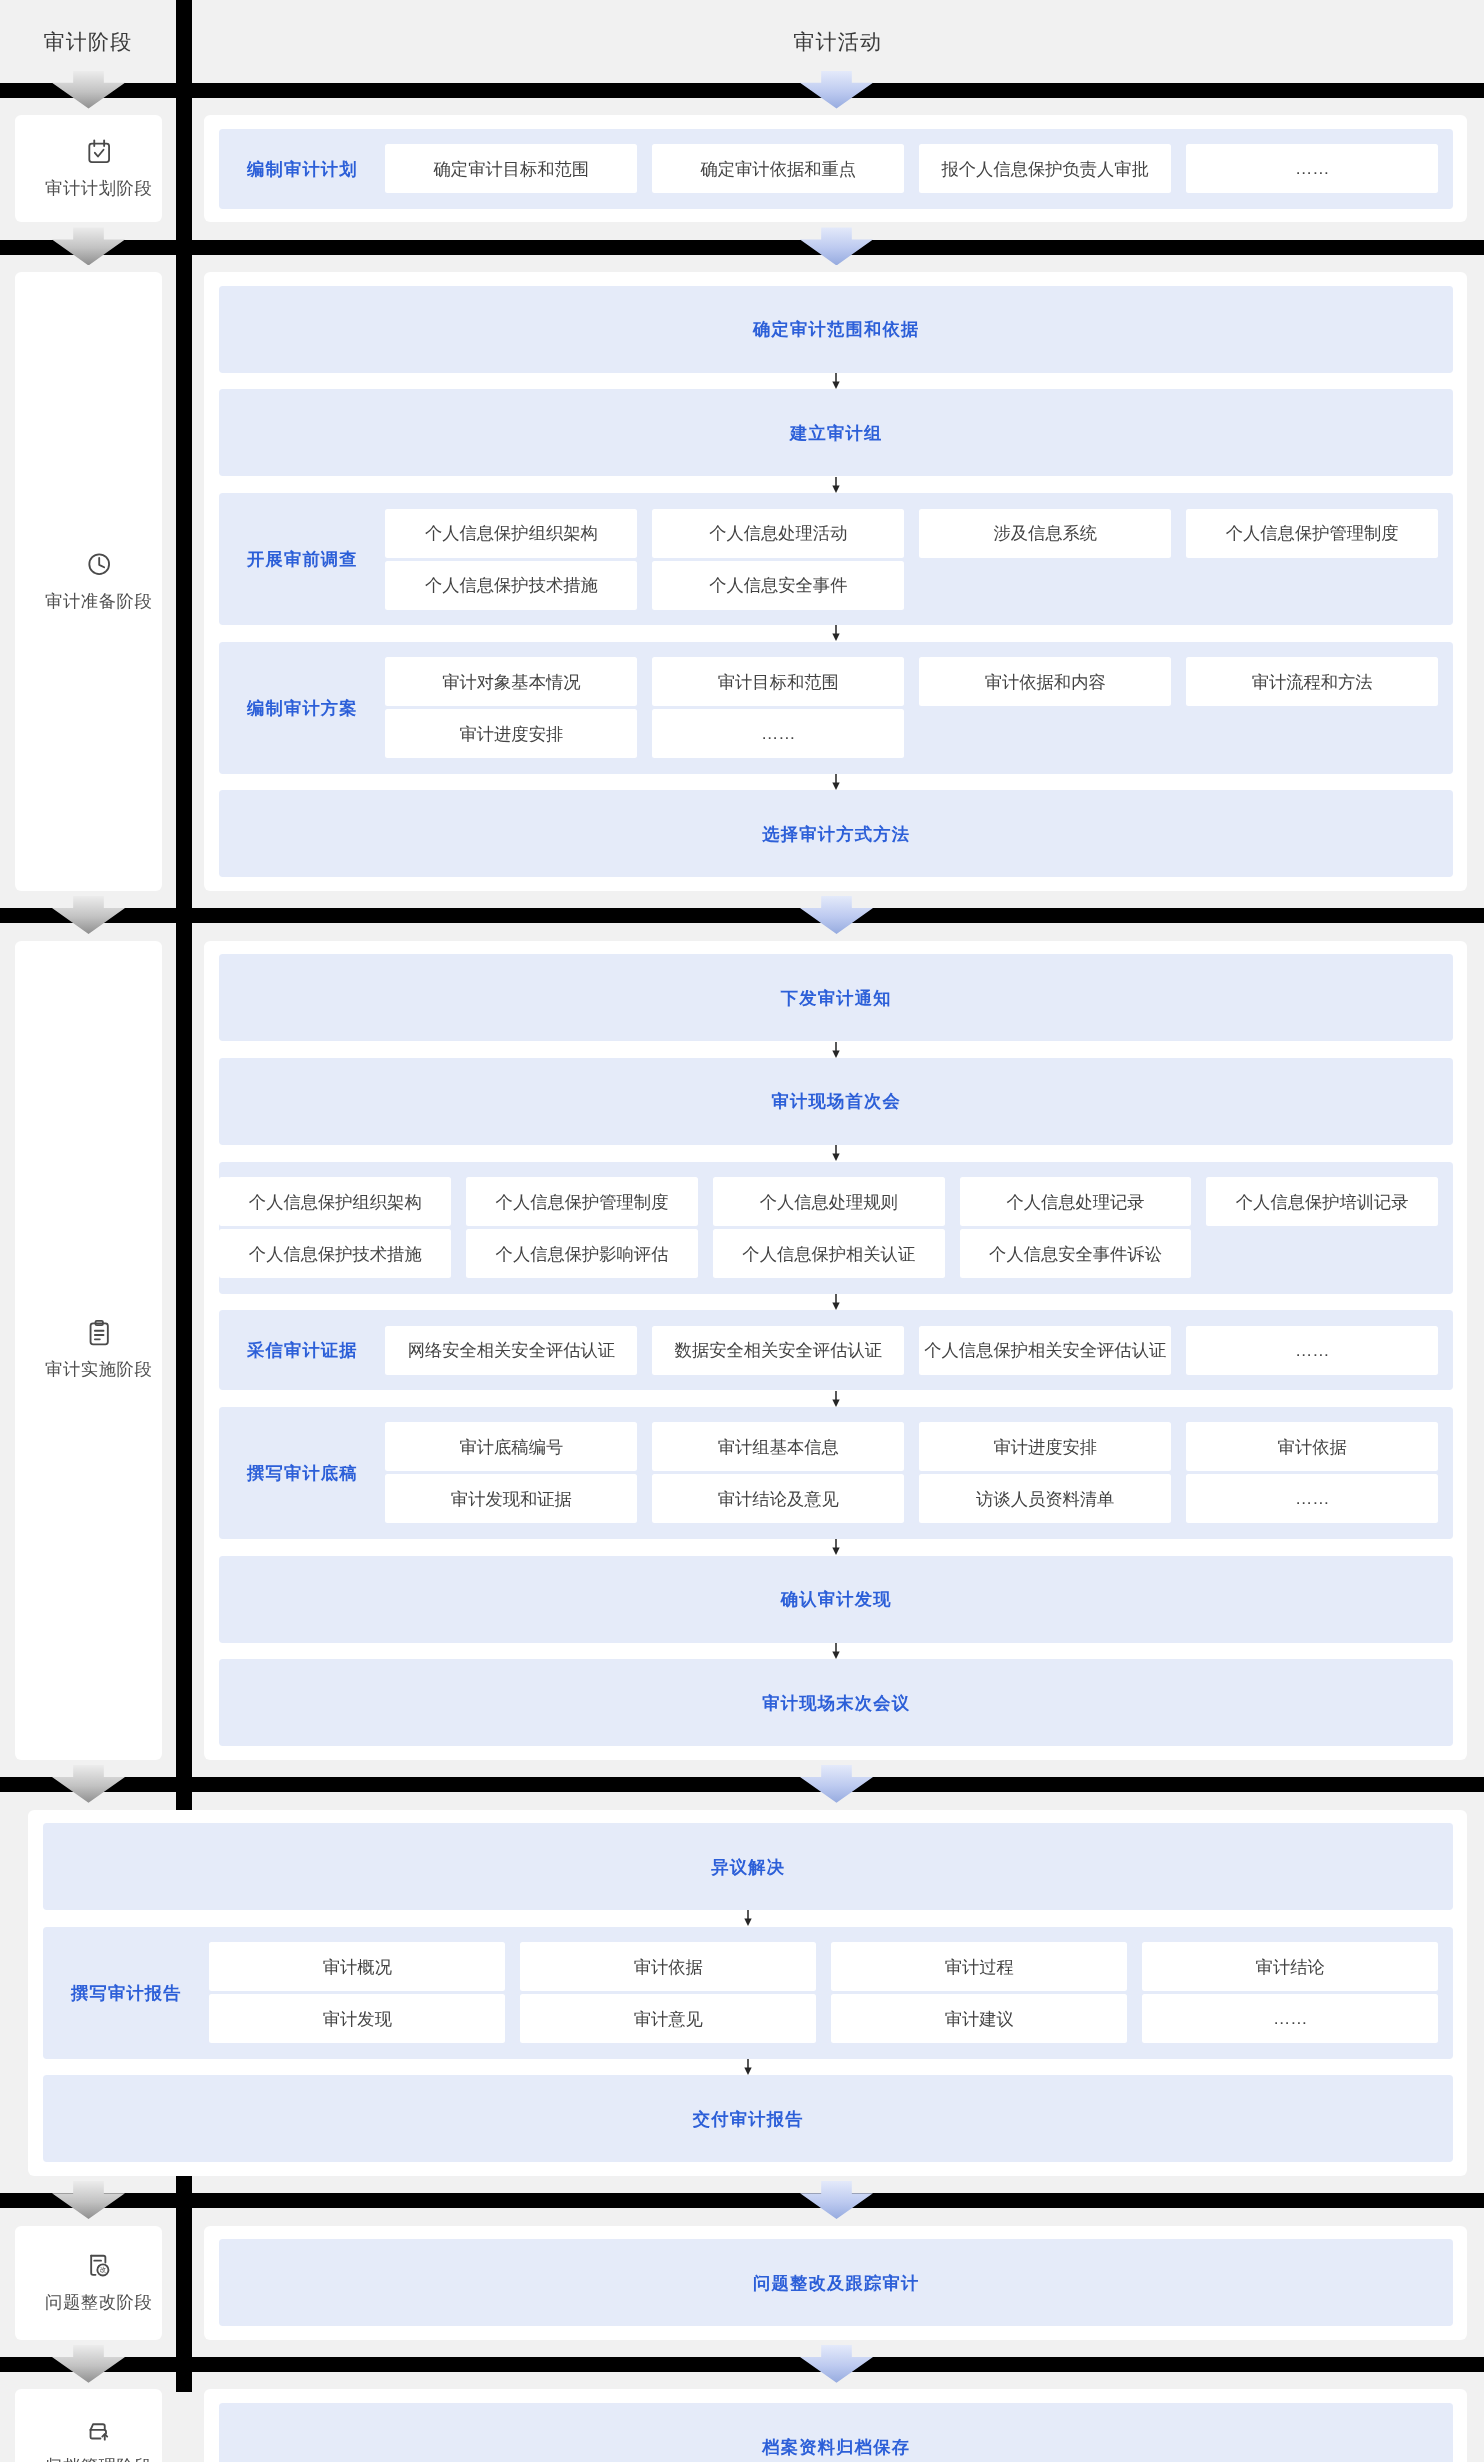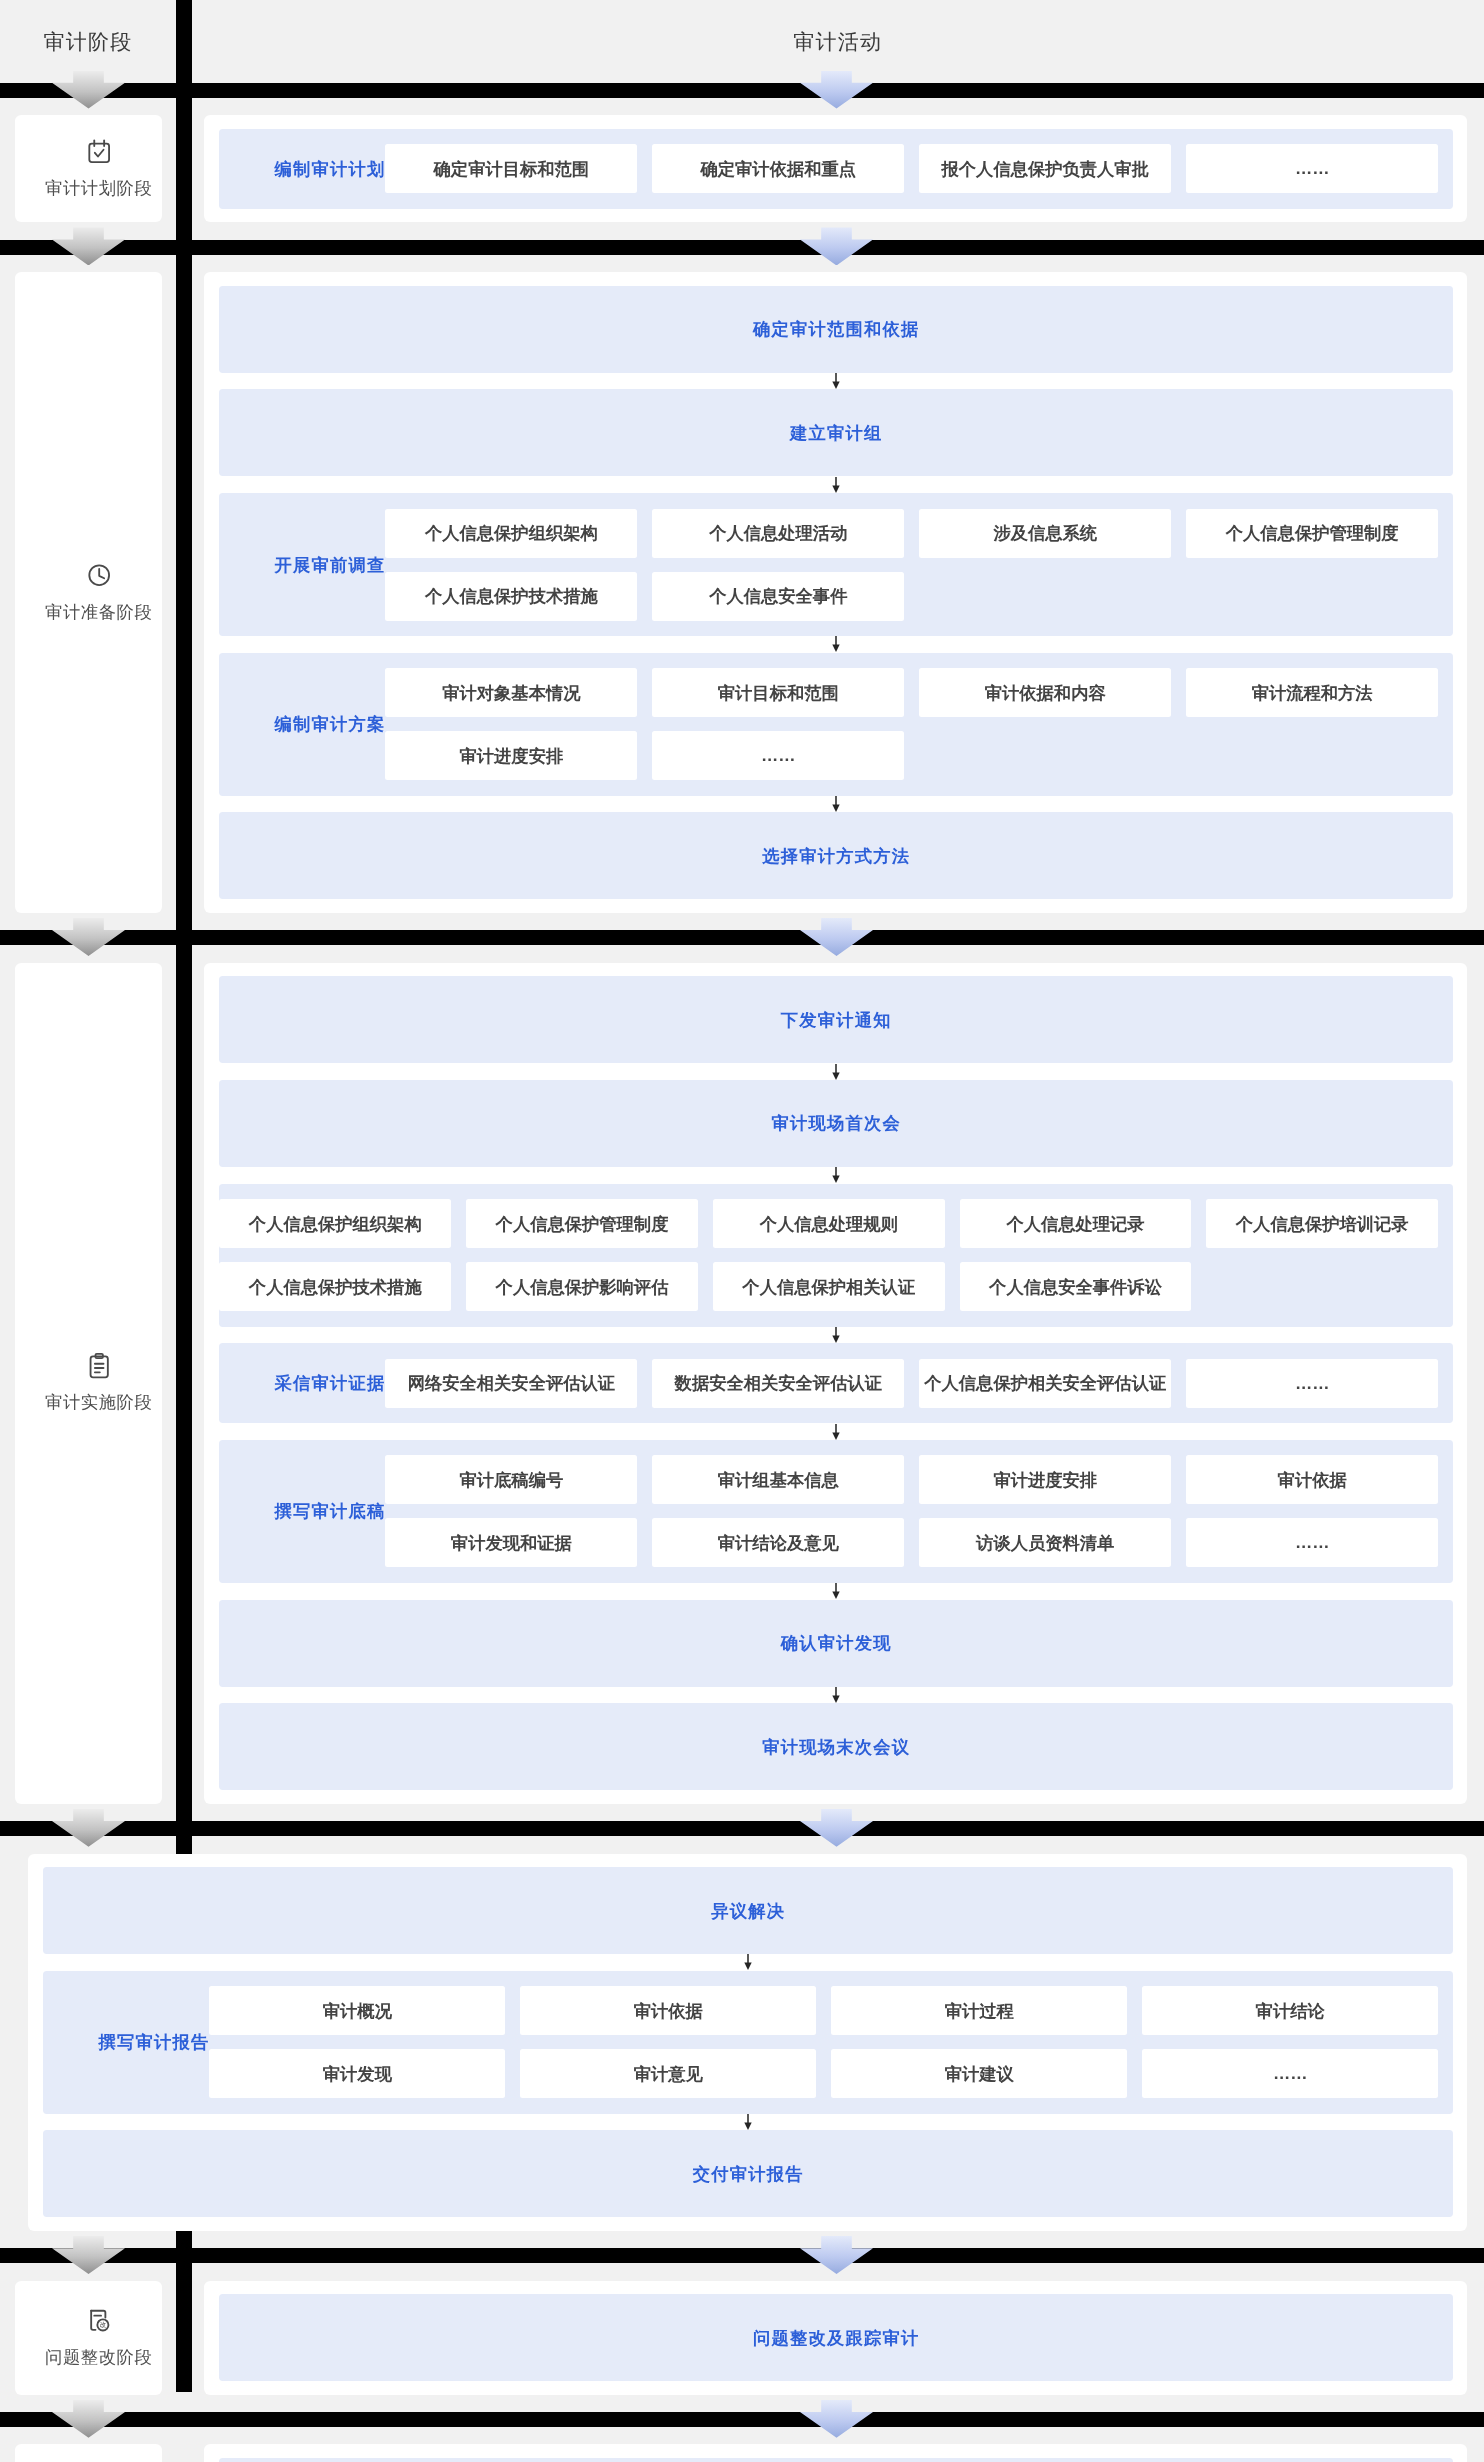--- a/index.html
+++ b/index.html
@@ -38,22 +38,22 @@
   .gapcol { flex:0 0 15.5px; }
   .rcell { flex:1; display:flex; }
   .rcard { background:#fff; border-radius:6.2px; margin-left:12.4px; margin-right:16.7px; flex:1;
     padding:13.6px 14.2px 13.6px 15.5px; display:flex; flex-direction:column; }
 
   
   .bar { height:87px; background:#e5ebf9; border-radius:3.7px;
     display:flex; align-items:center; justify-content:center; }
   .bar span, .glabel span { font-size:17.3px; font-weight:bold; color:#2c5fd8; letter-spacing:1.2px; }
   .group { background:#e5ebf9; border-radius:3.7px; display:flex; }
-  .glabel { flex:0 0 166px; display:flex; align-items:center; justify-content:flex-end; }
-  .cells { flex:1; display:grid; gap:14px 15px; padding:15.5px 15px 15.5px 0;font-weight:bold; }
+  .glabel { flex:0 0 166px; display:flex; align-items:center; justify-content:center; }
+  .cells { flex:1; display:grid; gap:3px 15px; padding:15.5px 15px 15.5px 0; }
   .cell { height:49px; background:#fff; border-radius:2.5px;
     display:flex; align-items:center; justify-content:center; font-size:17.3px; color:#434343; }
   .cell.empty { background:transparent; }
   .garrow { height:16.7px; display:flex; align-items:center; justify-content:center; }
 
   
   .footer-row { position:relative; z-index:1; margin:15px 15px 0 15px; height:49px; background:#fff;
     border-radius:6.2px; display:flex; align-items:center; justify-content:center; gap:8.7px; }
   .footer-row span { font-size:17.3px; color:#474747; letter-spacing:1.2px; }
 </style>

